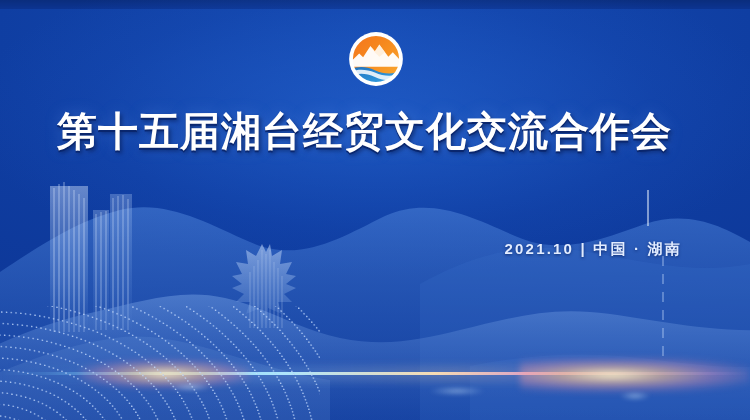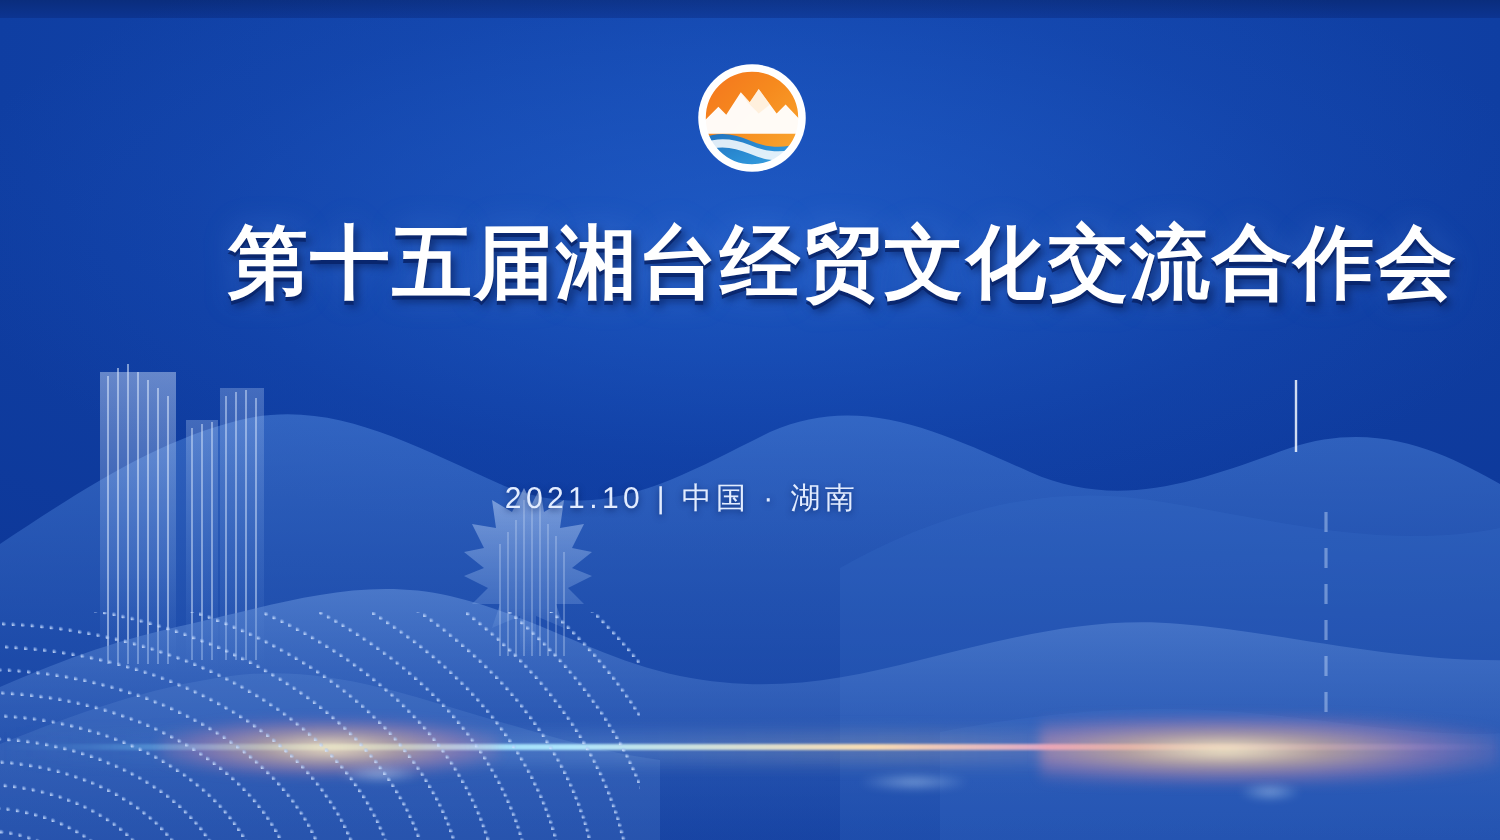--- a/index.html
+++ b/index.html
@@ -82,40 +82,40 @@
   .dots{position:absolute;left:-40px;bottom:-36px;width:360px;height:150px;
         opacity:.92;pointer-events:none;}
 
   
   .logo{
     position:absolute;left:348px;top:31px;width:56px;height:56px;
   }
 
   
   .title-wrap{
-    position:absolute;left:0;top:108px;width:729px;text-align:right;
+    position:absolute;left:0;top:108px;width:729px;text-align:center;
   }
   .title-line{
     font-family:"Liberation Serif","DejaVu Serif",serif;
     font-weight:700;
     font-size:40px;
     line-height:47px;
     letter-spacing:1px;
     color:#ffffff;
     white-space:nowrap;
     text-shadow:
       0 2px 0 rgba(8,35,105,.85),
       2px 3px 4px rgba(5,25,80,.65),
       0 0 16px rgba(120,175,255,.30);
   }
   .subtitle{
-    position:absolute;left:0;top:240px;width:682px;text-align:center;
+    position:absolute;left:0;top:240px;width:682px;text-align:right;
     font-family:"Liberation Sans","DejaVu Sans",sans-serif;
     font-size:15px;
-    font-weight:400;
+    font-weight:700;
     letter-spacing:2.2px;
     color:#e2ecff;
     text-shadow:0 1px 3px rgba(6,28,88,.7);
   }
 </style>
 </head>
 <body>
 
 <div class="banner">
 

